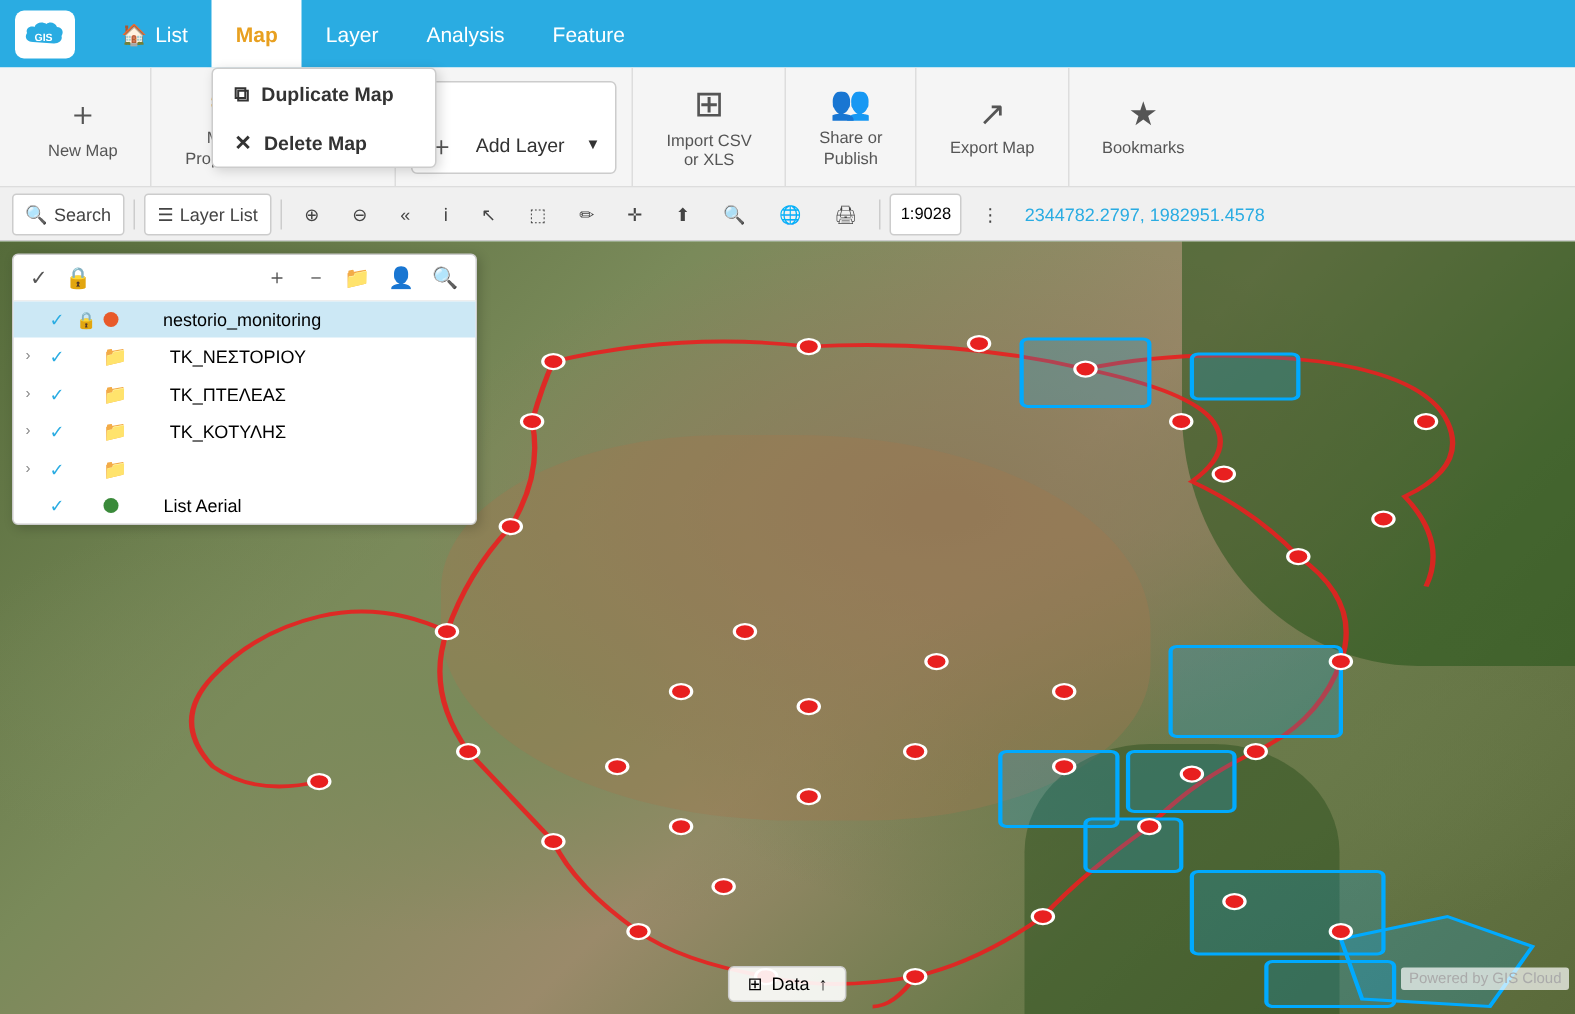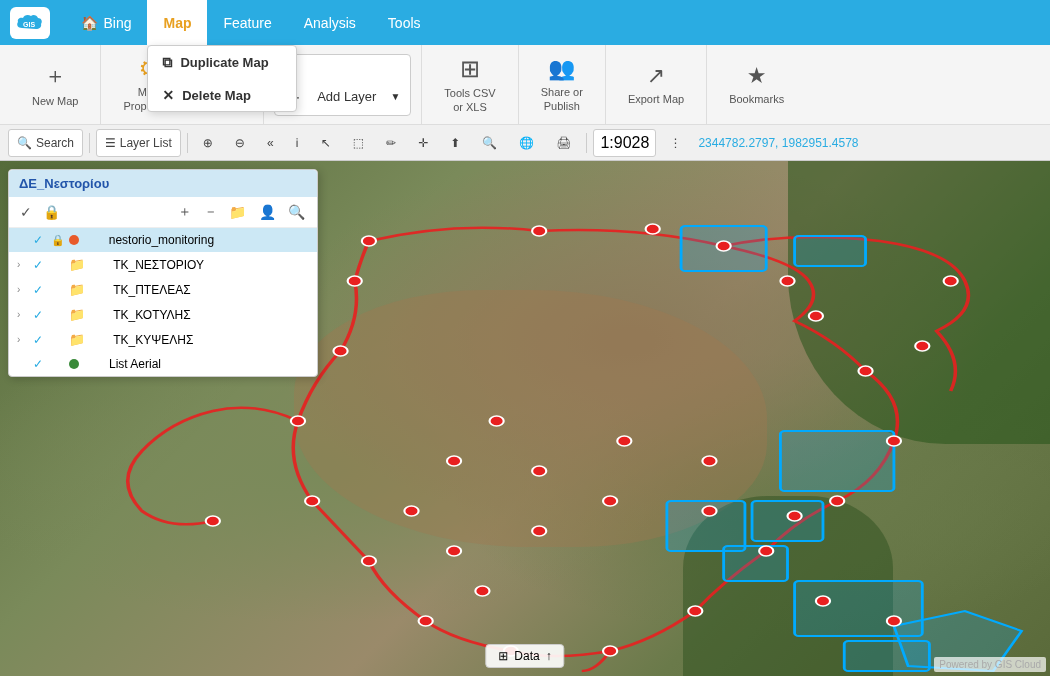--- a/index.html
+++ b/index.html
@@ -161,21 +161,21 @@
       height: 28px;
       gap: 4px;
       font-size: 12px;
     }
     .st-sep { width: 1px; height: 20px; background: #ccc; margin: 0 2px; }
     .st-scale-box {
       background: white;
       border: 1px solid #ccc;
       border-radius: 3px;
       padding: 2px 6px;
-      font-size: 16px;
+      font-size: 11px;
       height: 28px;
       display: flex;
       align-items: center;
     }
     .st-coords {
       color: #2aace2;
       font-size: 12px;
       margin-left: 4px;
     }
 
@@ -279,21 +279,21 @@
       display: flex;
       align-items: center;
       gap: 6px;
       cursor: pointer;
       z-index: 5;
     }
 
     
     #powered-by {
       position: absolute;
-      bottom: 4px;
+      bottom: 16px;
       right: 4px;
       font-size: 10px;
       color: #aaa;
       background: rgba(255,255,255,0.7);
       padding: 2px 5px;
       border-radius: 2px;
       z-index: 5;
     }
 
     
@@ -344,44 +344,44 @@
     <div class="logo-cloud">
       <svg viewBox="0 0 28 22" fill="none" xmlns="http://www.w3.org/2000/svg">
         <path d="M6 16 C2 16 0 13 2 10 C1 7 4 5 7 6 C8 3 12 2 15 4 C17 2 21 3 22 6 C25 6 27 9 25 12 C26 15 23 17 20 17 Z" fill="#2aace2"></path>
         <text x="7" y="15" font-size="7" fill="white" font-weight="bold">GIS</text>
       </svg>
     </div>
   </div>
   <div class="nav-items">
     <div class="nav-item">
       <span class="nav-icon">🏠</span>
-      <span>Bing</span>
+      <span>List</span>
     </div>
     <div class="nav-item active" style="position:relative;">
       <span>Map</span>
 
       <div class="dropdown-menu" style="left:0; top:45px;">
         <div class="dropdown-item">
           <span class="di-icon">⧉</span>
           <span>Duplicate Map</span>
         </div>
         <div class="dropdown-item">
           <span class="di-icon">✕</span>
           <span>Delete Map</span>
         </div>
       </div>
     </div>
     <div class="nav-item">
-      <span>Feature</span>
+      <span>Layer</span>
     </div>
     <div class="nav-item">
       <span>Analysis</span>
     </div>
     <div class="nav-item">
-      <span>Tools</span>
+      <span>Feature</span>
     </div>
   </div>
 </div>
 
 <div id="toolbar">
   <div class="toolbar-group">
     <div class="tb-btn">
       <span class="tb-icon">＋</span>
       <span class="tb-btn-label">New Map</span>
     </div>
@@ -402,21 +402,21 @@
       <div class="alb-top">
         <span class="alb-icon">＋</span>
         <span style="font-size:13px;">Add Layer</span>
         <span style="font-size:10px;">▼</span>
       </div>
     </div>
   </div>
   <div class="toolbar-group">
     <div class="tb-btn">
       <span class="tb-icon" style="font-size:24px;">⊞</span>
-      <span class="tb-btn-label" style="white-space:pre-line;text-align:center;">Tools CSV
+      <span class="tb-btn-label" style="white-space:pre-line;text-align:center;">Import CSV
 or XLS</span>
     </div>
   </div>
   <div class="toolbar-group">
     <div class="tb-btn">
       <span class="tb-icon" style="font-size:22px;">👥</span>
       <span class="tb-btn-label" style="white-space:pre-line;text-align:center;">Share or
 Publish</span>
     </div>
   </div>
@@ -557,21 +557,20 @@
         <circle cx="500" cy="300" r="5"></circle>
         <circle cx="350" cy="260" r="5"></circle>
         <circle cx="320" cy="300" r="5"></circle>
         <circle cx="290" cy="350" r="5"></circle>
         <circle cx="320" cy="390" r="5"></circle>
         <circle cx="340" cy="430" r="5"></circle>
       </g>
     </svg>
 
     <div id="layer-panel">
-      <div id="layer-panel-header">ΔΕ_Νεστορίου</div>
       <div id="layer-panel-toolbar">
         <span class="lp-tb-icon">✓</span>
         <span class="lp-tb-icon">🔒</span>
         <div class="lp-spacer"></div>
         <span class="lp-tb-icon">＋</span>
         <span class="lp-tb-icon">－</span>
         <span class="lp-tb-icon">📁</span>
         <span class="lp-tb-icon">👤</span>
         <span class="lp-tb-icon">🔍</span>
       </div>
@@ -602,21 +601,20 @@
         <span class="li-check">✓</span>
         <span style="width:14px;"></span>
         <span class="li-folder">📁</span>
         <span class="li-name">ΤΚ_ΚΟΤΥΛΗΣ</span>
       </div>
       <div class="layer-item">
         <span class="li-expand">›</span>
         <span class="li-check">✓</span>
         <span style="width:14px;"></span>
         <span class="li-folder">📁</span>
-        <span class="li-name">ΤΚ_ΚΥΨΕΛΗΣ</span>
       </div>
       <div class="layer-item">
         <span class="li-expand"></span>
         <span class="li-check">✓</span>
         <span style="width:14px;"></span>
         <span class="li-dot green" style="background:#3a8a3a;"></span>
         <span class="li-name">List Aerial</span>
       </div>
     </div>
 

